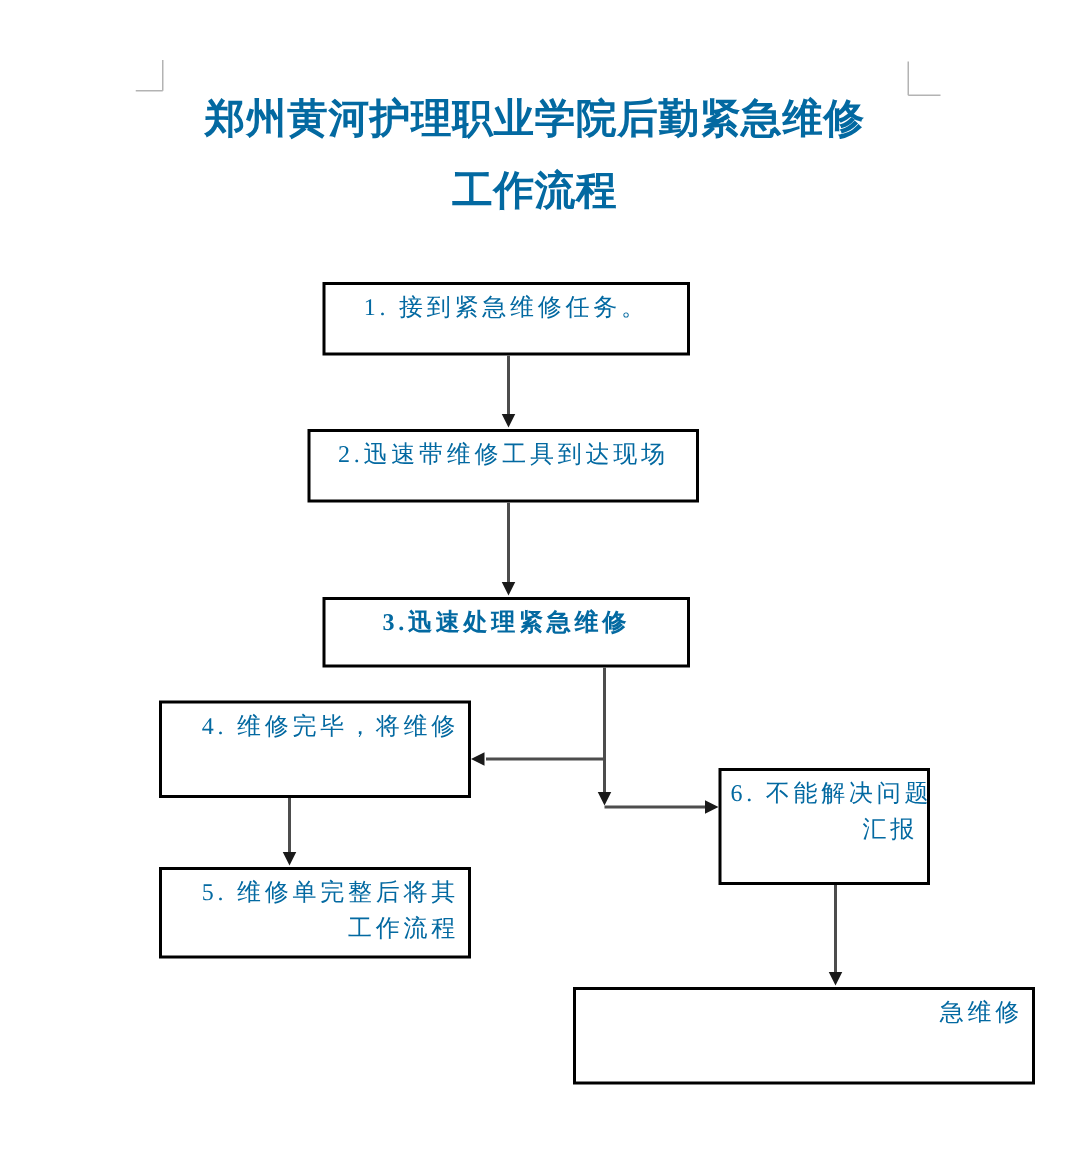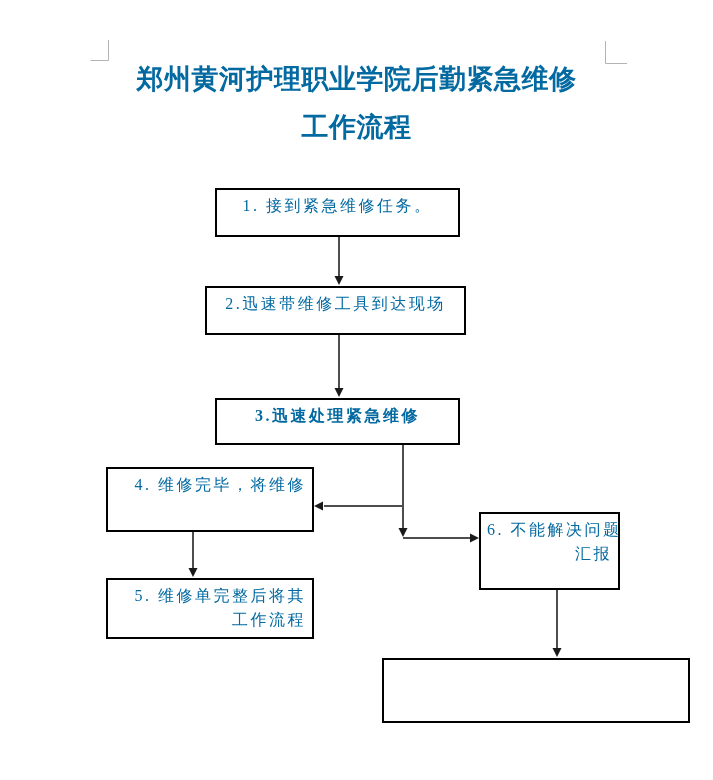--- a/index.html
+++ b/index.html
@@ -118,15 +118,16 @@
     <div class="ln">5. 维修单完整后将其</div>
     <div class="ln">工作流程</div>
   </div>
 
   <div class="fbox left box6">
     <div class="ln">6. 不能解决问题</div>
     <div class="ln">汇报</div>
   </div>
 
   <div class="fbox left box7">
+    <div class="ln">急维修</div>
   </div>
 
 </div>
 
 </body></html>

